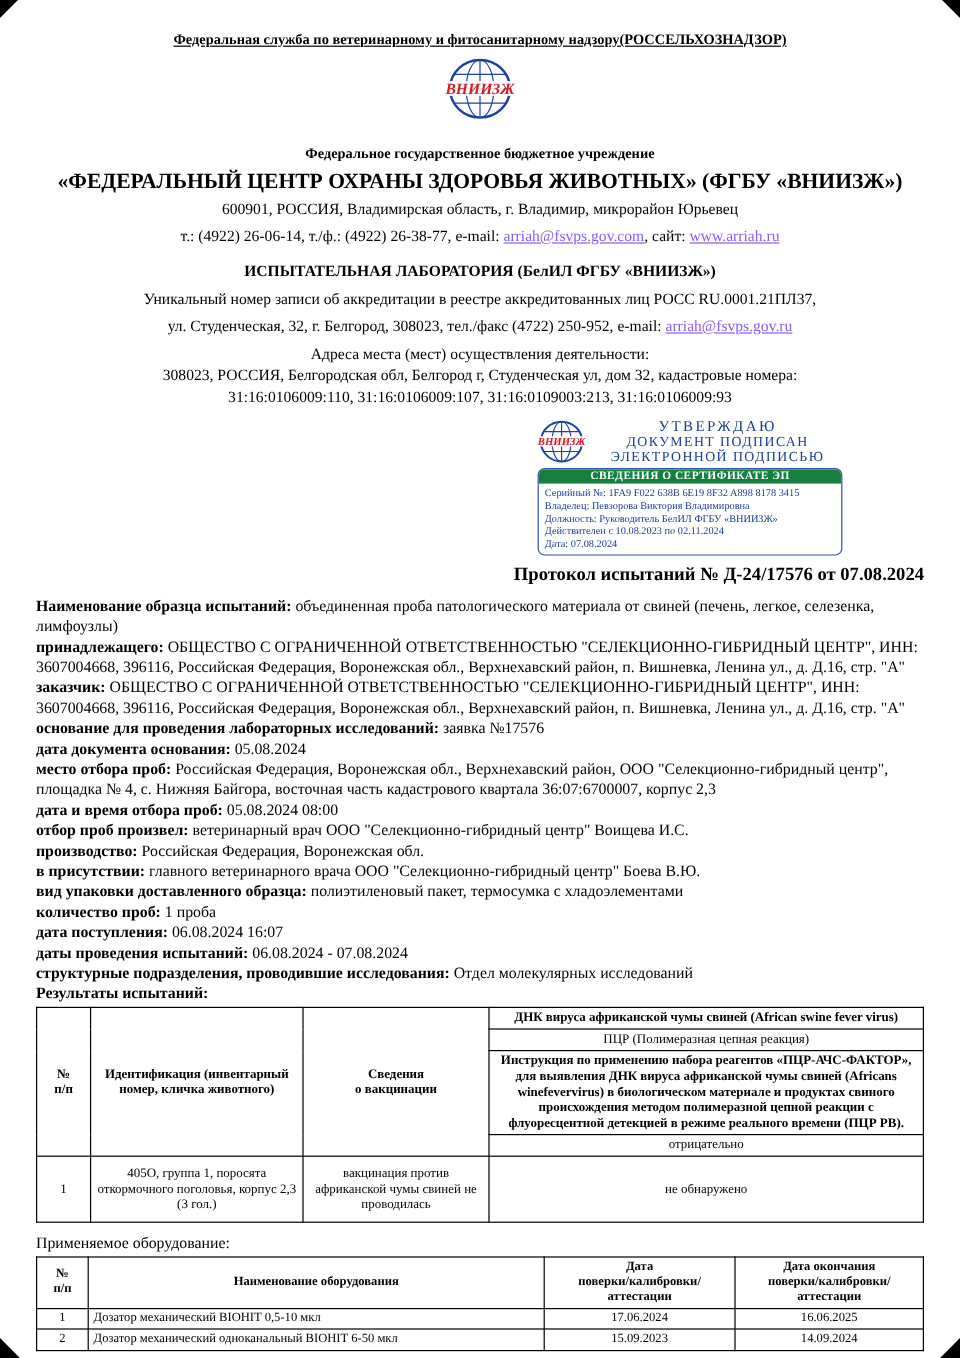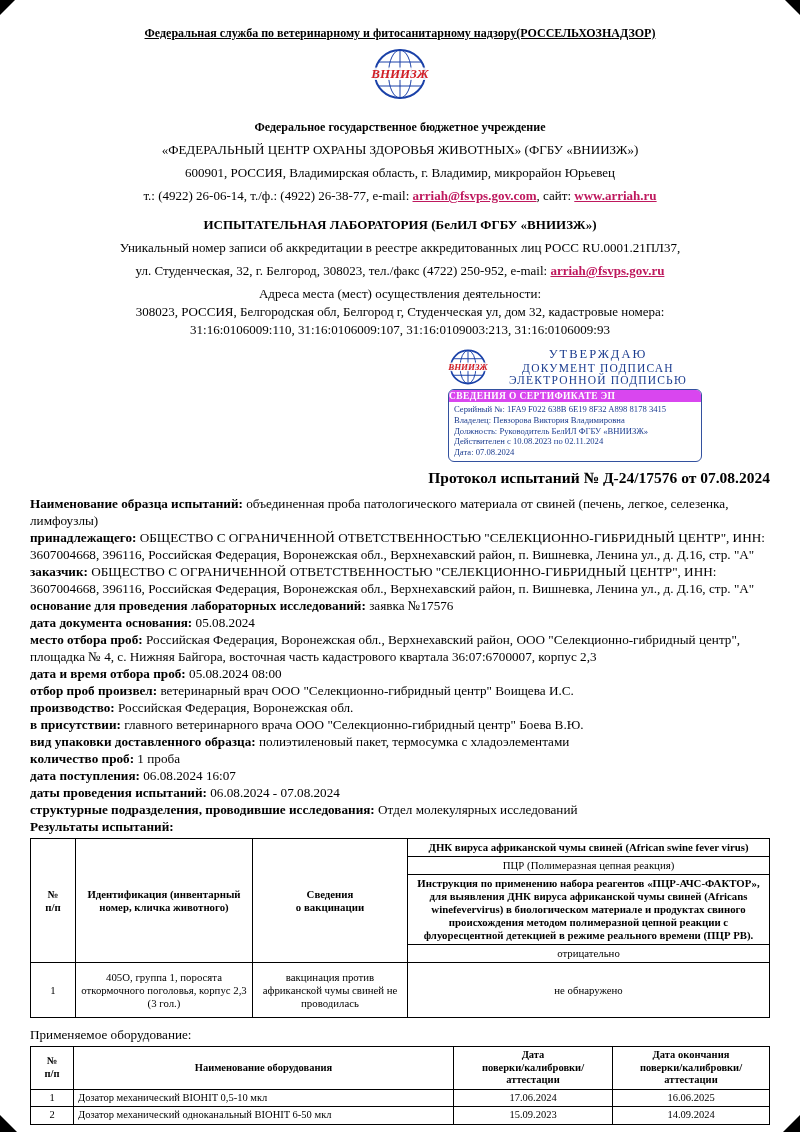--- a/index.html
+++ b/index.html
@@ -13,34 +13,34 @@
   .corner{position:absolute;width:0;height:0;}
   .tl{top:0;left:0;border-top:15px solid #000;border-right:15px solid transparent;}
   .tr{top:0;right:0;border-top:15px solid #000;border-left:15px solid transparent;}
   .bl{bottom:0;left:0;border-bottom:17px solid #000;border-right:17px solid transparent;}
   .br{bottom:0;right:0;border-bottom:17px solid #000;border-left:17px solid transparent;}
 
   .hline{text-align:center;font-size:13px;line-height:18px;}
   .agency{font-size:12px;font-weight:bold;text-decoration:underline;}
   .logo-wrap{text-align:center;margin:6px 0 2px 0;}
   .fgbu{font-weight:bold;font-size:12px;margin-top:14px;}
-  .center-name{font-weight:normal;font-size:13px;margin-top:5px;}
+  .center-name{font-weight:bold;font-size:18px;margin-top:5px;}
   .mt4{margin-top:5px;}
   .lab-title{font-weight:bold;font-size:13px;margin-top:11px;}
-  a.link{color:#be185d;text-decoration:underline;cursor:pointer;font-weight:bold;}
+  a.link{color:#8b5cf6;text-decoration:underline;cursor:pointer;}
 
   
   .stamp-region{position:relative;height:122px;margin-top:6px;}
   .stamp{position:absolute;right:68px;top:2px;width:254px;color:#1b3c8f;}
   .stamp-head{display:flex;align-items:center;gap:6px;margin-bottom:3px;}
   .stamp-head-text{flex:1;text-align:center;}
   .st-approve{font-size:12.5px;letter-spacing:2px;}
   .st-line{font-size:11.5px;letter-spacing:1.2px;}
   .cert-box{border:1px solid #33519f;border-radius:6px;overflow:hidden;}
-  .cert-bar{background:#d946ef;color:#fff;font-size:9.5px;font-weight:bold;padding:1px 0;letter-spacing:0.4px;}
+  .cert-bar{background:#15803d;color:#fff;font-size:9.5px;font-weight:bold;text-align:center;padding:1px 0;letter-spacing:0.4px;}
   .cert-details{padding:2px 5px 3px 5px;font-size:8.6px;line-height:10.8px;text-align:left;}
 
   .doc-title{text-align:right;font-weight:bold;font-size:15.5px;margin:2px 0 8px 0;}
 
   .field{margin:0;font-size:13.2px;line-height:17px;}
   .field b{font-weight:bold;}
 
   table{border-collapse:collapse;width:100%;}
   td{border:1px solid #000;vertical-align:middle;}
   .rtable{font-size:10.8px;line-height:13px;margin-top:3px;}

